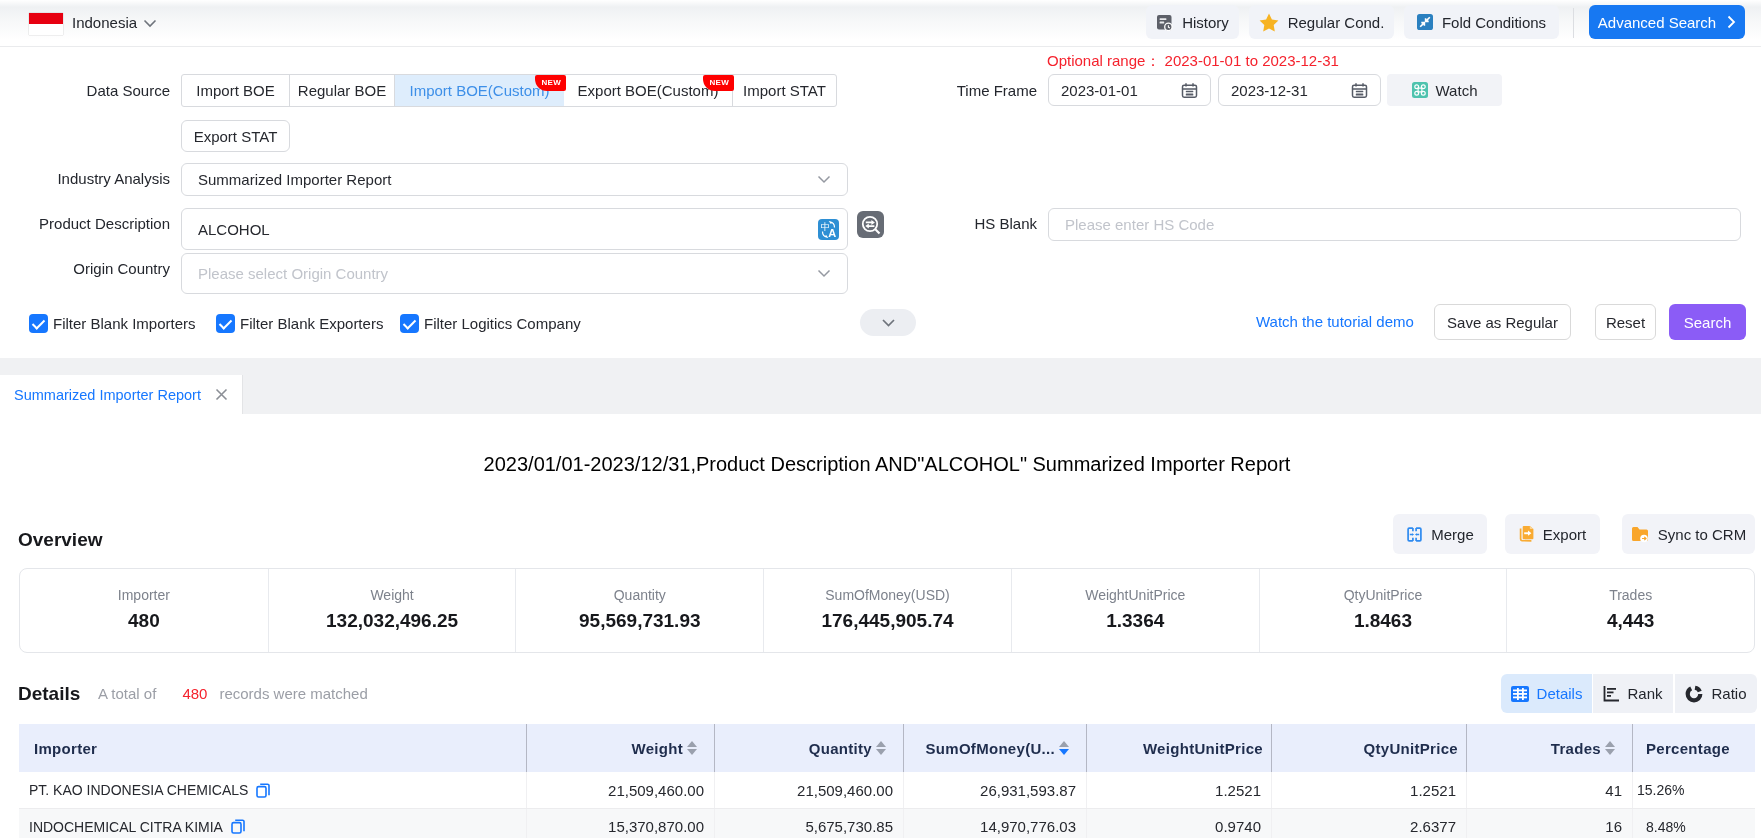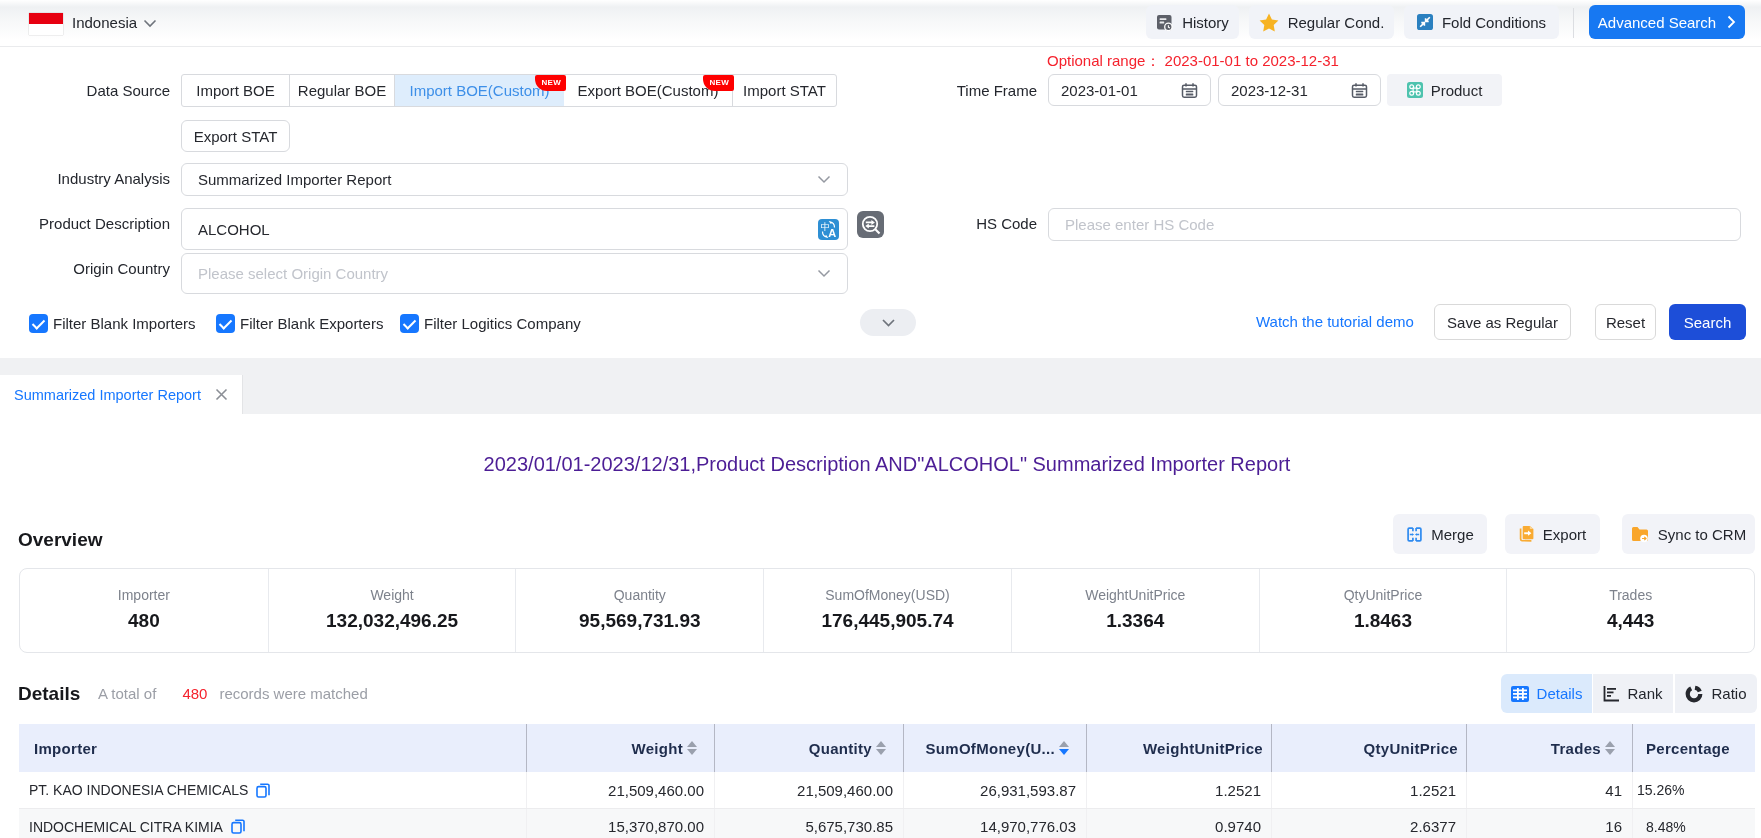--- a/index.html
+++ b/index.html
@@ -42,21 +42,21 @@
   position:relative; vertical-align:-4px; margin-right:5px; }
 .cb:after { content:""; position:absolute; left:6px; top:2.5px; width:5px; height:10px;
   border-right:2.2px solid #fff; border-bottom:2.2px solid #fff; transform:rotate(45deg); }
 
 
 #tabstrip { position:absolute; left:0; top:358px; width:1761px; height:56px; background:#f0f1f3; }
 #tab1 { position:absolute; left:0; top:17px; width:243px; height:39px; background:#fff;
   border-right:1px solid #e3e4e6; font-size:14.5px; color:#1677ff; display:flex; align-items:center; padding-left:14px; }
 
 
-#title { position:absolute; left:19px; top:453px; width:1736px; text-align:center; font-size:20px; color:#4c1d95; }
+#title { position:absolute; left:19px; top:453px; width:1736px; text-align:center; font-size:20px; color:#000000; }
 #ovh { position:absolute; left:18px; top:529px; font-size:19px; font-weight:bold; color:#17181c; }
 .obtn { position:absolute; top:514px; height:40px; background:#f2f3f8; border-radius:6px;
   display:flex; align-items:center; justify-content:center; font-size:15px; color:#23262d; gap:8px; }
 #ovbox { position:absolute; left:19px; top:568px; width:1736px; height:85px;
   border:1px solid #e4e6ea; border-radius:8px; background:#fff; display:flex; }
 #ovbox .st { width:248px; text-align:center; position:relative; }
 #ovbox .st + .st { border-left:1px solid #e8eaee; }
 #ovbox .st .l { margin-top:18px; font-size:14px; color:#7d828c; }
 #ovbox .st .v { margin-top:7px; font-size:19px; font-weight:bold; color:#17181c; }
 #details { position:absolute; left:18px; top:683px; font-size:19px; font-weight:bold; color:#17181c; }
@@ -125,21 +125,21 @@
         </svg>
     </div>
   </div>
 
   <div class="abs" style="left:1047px; top:52px; font-size:15px; color:#f5222d;">Optional range：&nbsp;2023-01-01 to 2023-12-31</div>
 
   <div class="lab" style="left:0; top:75px; width:170px;">Data Source</div>
   <div class="lab" style="left:867px; top:75px; width:170px;">Time Frame</div>
   <div class="lab" style="left:0; top:163px; width:170px;">Industry Analysis</div>
   <div class="lab" style="left:0; top:208px; width:170px;">Product Description</div>
-  <div class="lab" style="left:867px; top:208px; width:170px;">HS Code</div>
+  <div class="lab" style="left:867px; top:208px; width:170px;">HS Blank</div>
   <div class="lab" style="left:0; top:253px; width:170px;">Origin Country</div>
 
   <div id="dsgroup">
     <div class="seg" style="width:108px;">Import BOE</div>
     <div class="seg" style="width:105px;">Regular BOE</div>
     <div class="seg sel" style="width:169px;">Import BOE(Custom)<span class="newbadge">NEW</span></div>
     <div class="seg" style="width:169px;">Export BOE(Custom)<span class="newbadge">NEW</span></div>
     <div class="seg" style="width:103px;">Import STAT</div>
   </div>
   <div class="ctl" style="left:181px; top:120px; width:109px; height:32px; justify-content:center;">Export STAT</div>
@@ -170,21 +170,21 @@
     <svg width="16" height="16" viewBox="0 0 16 16">
         <rect width="16" height="16" rx="2.5" fill="#4ec3ae"></rect>
         <g stroke="#fff" stroke-width="1.2" fill="none">
           <circle cx="4.7" cy="4.7" r="1.9"></circle>
           <circle cx="11.3" cy="4.7" r="1.9"></circle>
           <circle cx="4.7" cy="11.3" r="1.9"></circle>
           <circle cx="11.3" cy="11.3" r="1.9"></circle>
           <rect x="6.1" y="6.1" width="3.8" height="3.8"></rect>
         </g>
       </svg>
-    <span>Product</span>
+    <span>Watch</span>
   </div>
 
   <div class="ctl" style="left:181px; top:163px; width:667px; height:33px; padding:0 16px; justify-content:space-between;">
     <span>Summarized Importer Report</span>
     <svg width="14" height="9" viewBox="0 0 14 9">
         <path d="M1.5 1.5L7 7l5.5-5.5" stroke="#9599a1" stroke-width="1.5" fill="none"></path>
       </svg>
   </div>
 
   <div class="ctl" style="left:181px; top:208px; width:667px; height:42px; padding:0 8px 0 16px; justify-content:space-between;">
@@ -220,21 +220,21 @@
   <div class="abs" style="left:216px; top:314px; font-size:15px;"><span class="cb"></span>Filter Blank Exporters</div>
   <div class="abs" style="left:400px; top:314px; font-size:15px;"><span class="cb"></span>Filter Logitics Company</div>
   <div class="abs" style="left:860px; top:309px; width:56px; height:27px; background:#eceef2; border-radius:13.5px; display:flex; align-items:center; justify-content:center;">
     <svg width="13" height="8" viewBox="0 0 13 8">
         <path d="M1 1l5.5 5.5L12 1" stroke="#6f747c" stroke-width="1.7" fill="none"></path>
       </svg>
   </div>
   <div class="abs" style="left:1256px; top:313px; font-size:15px; color:#1677ff;">Watch the tutorial demo</div>
   <div class="ctl" style="left:1434px; top:304px; width:137px; height:36px; justify-content:center; border-color:#d9d9d9;">Save as Regular</div>
   <div class="ctl" style="left:1595px; top:304px; width:61px; height:36px; justify-content:center; border-color:#d9d9d9;">Reset</div>
-  <div class="abs" style="left:1669px; top:304px; width:77px; height:36px; background:#1d4ed8; border-radius:6px; color:#fff; font-size:15px; display:flex; align-items:center; justify-content:center;">Search</div>
+  <div class="abs" style="left:1669px; top:304px; width:77px; height:36px; background:#8b5cf6; border-radius:6px; color:#fff; font-size:15px; display:flex; align-items:center; justify-content:center;">Search</div>
 
   <div id="tabstrip">
     <div id="tab1">
       <span>Summarized Importer Report</span>
       <svg width="13" height="13" viewBox="0 0 13 13" style="margin-left:14px;">
           <path d="M1.5 1.5l10 10M11.5 1.5l-10 10" stroke="#8b8f96" stroke-width="1.6"></path>
         </svg>
     </div>
   </div>
 

